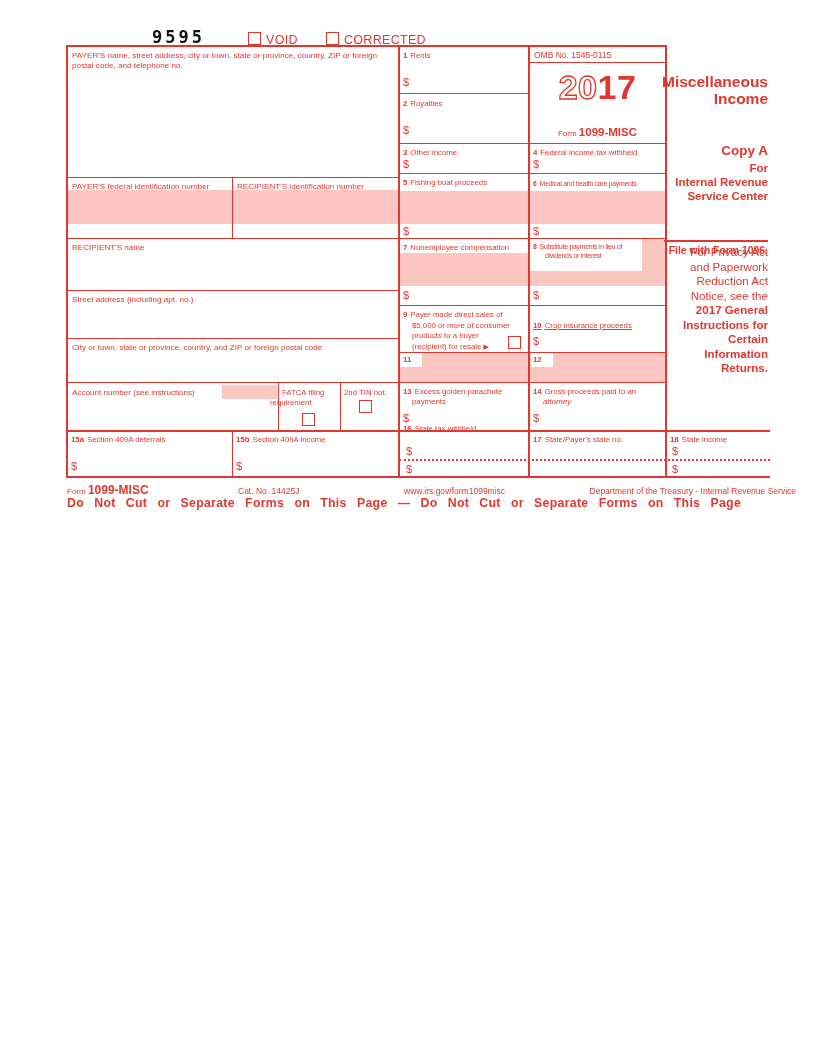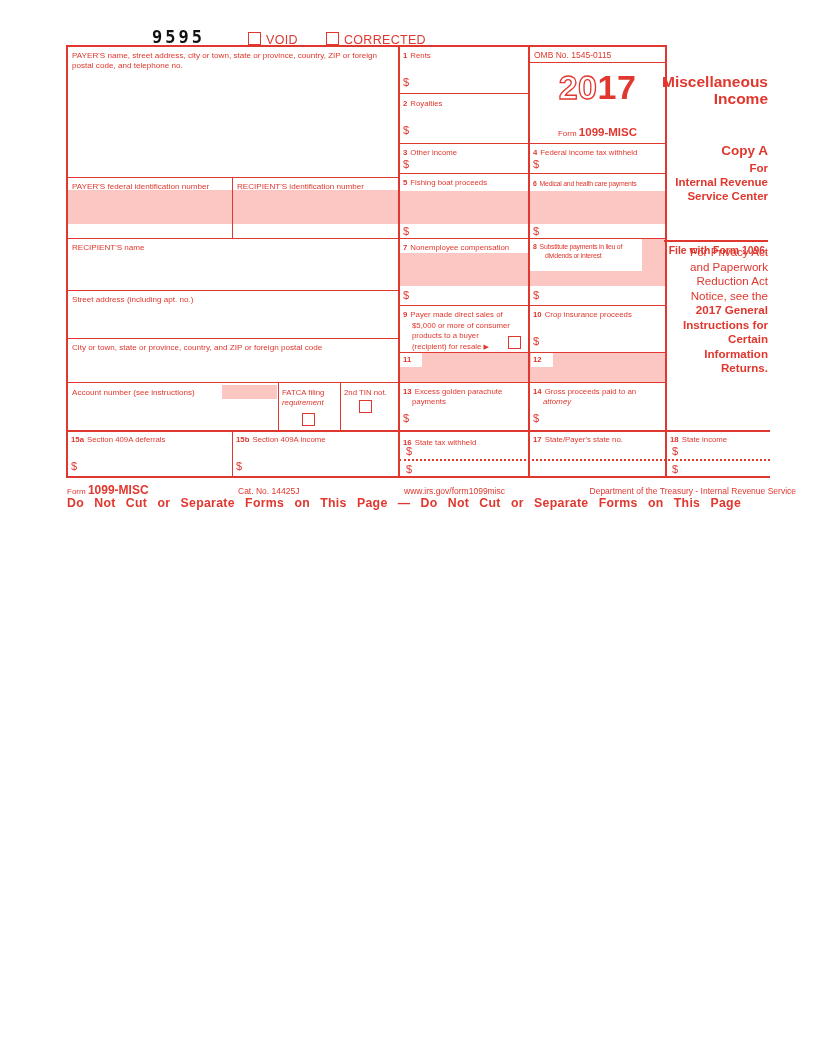--- a/index.html
+++ b/index.html
@@ -93,21 +93,21 @@
   <div class="vl" style="left:340px;top:382px;height:48px;"></div>
 
   <div class="lbl lbl8" style="left:72px;top:51px;width:322px;">PAYER'S name, street address, city or town, state or province, country, ZIP or foreign postal code, and telephone no.</div>
   <div class="lbl lbl8" style="left:72px;top:182px;">PAYER'S federal identification number</div>
   <div class="lbl lbl8" style="left:237px;top:182px;">RECIPIENT'S identification number</div>
   <div class="lbl lbl8" style="left:72px;top:243px;">RECIPIENT'S name</div>
   <div class="lbl lbl8" style="left:72px;top:295px;">Street address (including apt. no.)</div>
   <div class="lbl lbl8" style="left:72px;top:343px;">City or town, state or province, country, and ZIP or foreign postal code</div>
   <div class="lbl lbl8" style="left:72px;top:388px;">Account number (see instructions)</div>
   <div class="lbl" style="left:282px;top:388px;">FATCA filing</div>
-  <div class="lbl" style="left:282px;top:398px;font-style:italic;">requirement</div>
+  <div class="lbl" style="left:270px;top:398px;">requirement</div>
   <div class="cb" style="left:302px;top:413px;"></div>
   <div class="lbl" style="left:344px;top:388px;">2nd TIN not.</div>
   <div class="cb" style="left:359px;top:400px;"></div>
 
   <div class="ombl" style="left:534px;top:50px;">OMB No. 1545-0115</div>
   <div class="year" style="left:529px;top:70px;width:137px;"><span class="yr-o">20</span><span>17</span></div>
   <div class="formline" style="left:529px;top:126px;width:137px;"><span>Form</span> <span class="fb">1099-MISC</span></div>
 
   <div class="title" style="left:620px;top:74px;width:148px;">
     <div>Miscellaneous</div>
@@ -131,38 +131,38 @@
   <div class="dollar" style="left:403px;top:289px;">$</div>
   <div class="lbl cond" style="left:533px;top:242px;"><span class="bn">8</span><span>Substitute payments in lieu of</span></div>
   <div class="lbl cond" style="left:545px;top:251px;">dividends or interest</div>
   <div class="dollar" style="left:533px;top:289px;">$</div>
 
   <div class="lbl" style="left:403px;top:310px;"><span class="bn">9</span><span>Payer made direct sales of</span></div>
   <div class="lbl" style="left:412px;top:320.5px;">$5,000 or more of consumer</div>
   <div class="lbl" style="left:412px;top:331px;">products to a buyer</div>
   <div class="lbl" style="left:412px;top:341.5px;"><span>(recipient) for resale</span> <span class="arrow">▶</span></div>
   <div class="cb" style="left:508px;top:336px;"></div>
-  <div class="lbl" style="left:533px;top:310px;"><span class="bn">10</span><span>Crop insurance proceeds</span></div>
+  <div class="lbl" style="left:533px;top:321px;text-decoration:underline;"><span class="bn">10</span><span>Crop insurance proceeds</span></div>
   <div class="dollar" style="left:533px;top:335px;">$</div>
 
   <div class="lbl" style="left:403px;top:355px;font-weight:bold;">11</div>
   <div class="lbl" style="left:533px;top:355px;font-weight:bold;">12</div>
 
   <div class="lbl" style="left:403px;top:387px;"><span class="bn">13</span><span>Excess golden parachute</span></div>
   <div class="lbl" style="left:412px;top:397px;">payments</div>
   <div class="dollar" style="left:403px;top:412px;">$</div>
   <div class="lbl" style="left:533px;top:387px;"><span class="bn">14</span><span>Gross proceeds paid to an</span></div>
   <div class="lbl" style="left:543px;top:397px;font-style:italic;">attorney</div>
   <div class="dollar" style="left:533px;top:412px;">$</div>
 
   <div class="lbl" style="left:71px;top:435px;"><span class="bn">15a</span><span>Section 409A deferrals</span></div>
   <div class="dollar" style="left:71px;top:460px;">$</div>
   <div class="lbl" style="left:236px;top:435px;"><span class="bn">15b</span><span>Section 409A income</span></div>
   <div class="dollar" style="left:236px;top:460px;">$</div>
-  <div class="lbl" style="left:403px;top:438px;"><span class="bn">16</span><span>State tax withheld</span></div>
+  <div class="lbl" style="left:403px;top:424px;"><span class="bn">16</span><span>State tax withheld</span></div>
   <div class="dollar" style="left:406px;top:445px;">$</div>
   <div class="dollar" style="left:406px;top:463px;">$</div>
   <div class="lbl" style="left:533px;top:435px;"><span class="bn">17</span><span>State/Payer's state no.</span></div>
   <div class="lbl" style="left:670px;top:435px;"><span class="bn">18</span><span>State income</span></div>
   <div class="dollar" style="left:672px;top:445px;">$</div>
   <div class="dollar" style="left:672px;top:463px;">$</div>
 
   <div class="copyA" style="left:668px;top:143px;width:100px;">Copy A</div>
   <div class="irsblk" style="left:668px;top:162px;width:100px;">
     <div>For</div>

